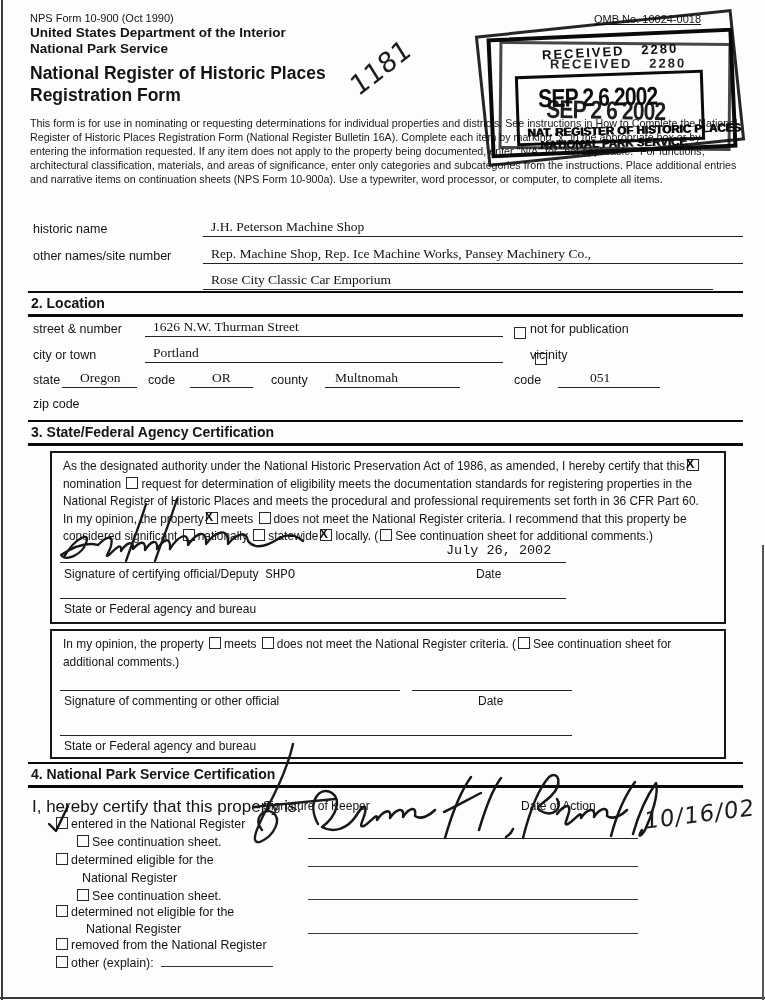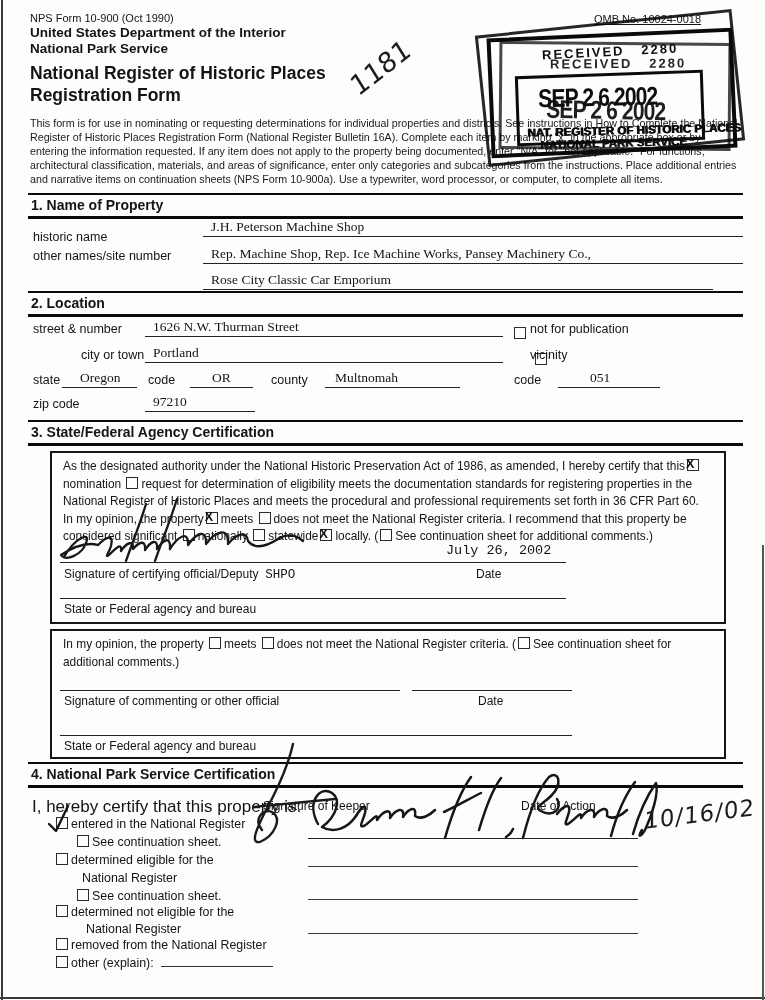--- a/index.html
+++ b/index.html
@@ -60,43 +60,42 @@
   </div>
   <div class="stamptxt b" style="left:550px;top:56px;font-size:13px;letter-spacing:2px;transform:rotate(-0.5deg);opacity:.9;">
     <span>RECEIVED</span>&nbsp;&nbsp;&nbsp;<span>2280</span>
   </div>
   <div class="stamptxt b" style="left:533px;top:84px;font-size:23px;letter-spacing:-1px;transform:scale(.92,1.12) rotate(-1deg);">SEP 2 6 2002</div>
   <div class="stamptxt b" style="left:541px;top:97px;font-size:23px;letter-spacing:-1px;transform:scale(.92,1.12) rotate(1deg);opacity:.92;">SEP 2 6 2002</div>
   <div class="stamptxt b" style="left:527px;top:124px;font-size:11.5px;transform:rotate(-1.5deg);text-shadow:1px 0 0 #000;">NAT. REGISTER OF HISTORIC PLACES</div>
   <div class="stamptxt b" style="left:540px;top:137px;font-size:11.5px;transform:rotate(-1.5deg);text-shadow:1px 0 0 rgba(0,0,0,.8);">NATIONAL PARK SERVICE</div>
 
   
-  <div class="sechead" style="top:193px;">1.  Name of Property</div>
-  <div class="abs lbl" style="left:33px;top:230px;">historic name</div>
+  <div class="abs lbl" style="left:33px;top:222px;">historic name</div>
   <div class="abs ul" style="left:203px;top:206px;width:540px;height:30px;">
     <span class="val" style="position:absolute;left:8px;bottom:1px;">J.H. Peterson Machine Shop</span>
   </div>
   <div class="abs lbl" style="left:33px;top:249px;">other names/site number</div>
   <div class="abs ul" style="left:203px;top:233px;width:540px;height:30px;">
     <span class="val" style="position:absolute;left:8px;bottom:1px;">Rep. Machine Shop, Rep. Ice Machine Works, Pansey Machinery Co.,</span>
   </div>
   <div class="abs ul" style="left:203px;top:259px;width:510px;height:30px;">
     <span class="val" style="position:absolute;left:8px;bottom:1px;">Rose City Classic Car Emporium</span>
   </div>
 
   
   <div class="sechead" style="top:291px;">2.  Location</div>
   <div class="abs lbl" style="left:33px;top:322px;">street &amp; number</div>
   <div class="abs ul" style="left:145px;top:306px;width:358px;height:30px;">
     <span class="val" style="position:absolute;left:8px;bottom:1px;">1626 N.W. Thurman Street</span>
   </div>
   <span class="cb abs" style="left:512px;top:324px;"></span>
   <div class="abs lbl" style="left:530px;top:322px;">not for publication</div>
 
-  <div class="abs lbl" style="left:33px;top:348px;margin-left:48px;">city or town</div>
+  <div class="abs lbl" style="left:33px;top:348px;">city or town</div>
   <div class="abs ul" style="left:145px;top:332px;width:358px;height:30px;">
     <span class="val" style="position:absolute;left:8px;bottom:1px;">Portland</span>
   </div>
   <span class="cb abs" style="left:512px;top:350px;"></span>
   <div class="abs lbl" style="left:530px;top:348px;">vicinity</div>
 
   <div class="abs lbl" style="left:33px;top:373px;">state</div>
   <div class="abs ul" style="left:62px;top:357px;width:75px;height:30px;">
     <span class="val" style="position:absolute;left:18px;bottom:1px;">Oregon</span>
   </div>
@@ -106,23 +105,20 @@
   </div>
   <div class="abs lbl" style="left:271px;top:373px;">county</div>
   <div class="abs ul" style="left:325px;top:357px;width:135px;height:30px;">
     <span class="val" style="position:absolute;left:10px;bottom:1px;">Multnomah</span>
   </div>
   <div class="abs lbl" style="left:514px;top:373px;">code</div>
   <div class="abs ul" style="left:558px;top:357px;width:102px;height:30px;">
     <span class="val" style="position:absolute;left:32px;bottom:1px;">051</span>
   </div>
   <div class="abs lbl" style="left:33px;top:397px;">zip code</div>
-  <div class="abs ul" style="left:145px;top:381px;width:110px;height:30px;">
-    <span class="val" style="position:absolute;left:8px;bottom:1px;">97210</span>
-  </div>
 
   
   <div class="sechead" style="top:420px;">3.  State/Federal Agency Certification</div>
 
   <div class="certbox" style="left:50px;top:451px;width:672px;height:169px;">
     <div class="boxpara" style="position:absolute;left:11px;top:5px;width:648px;">
       <span>As the designated authority under the National Historic Preservation Act of 1986, as amended, I hereby certify that this</span><span class="cb"><span class="xm">X</span></span><span>nomination</span> <span class="cb"></span><span>request for determination of eligibility meets the documentation standards for registering properties in the National Register of Historic Places and meets the procedural and professional requirements set forth in 36 CFR Part 60.  In my opinion, the property</span><span class="cb"><span class="xm">X</span></span><span>meets</span> <span class="cb"></span><span>does not meet the National Register criteria. I recommend that this property be considered significant</span> <span class="cb"></span><span>nationally</span> <span class="cb"></span><span>statewide</span><span class="cb"><span class="xm">X</span></span><span>locally.  (</span><span class="cb"></span><span>See continuation sheet for additional comments.)</span>
     </div>
   </div>
   <div class="abs mono" style="left:446px;top:543px;font-size:13.5px;">July 26, 2002</div>

